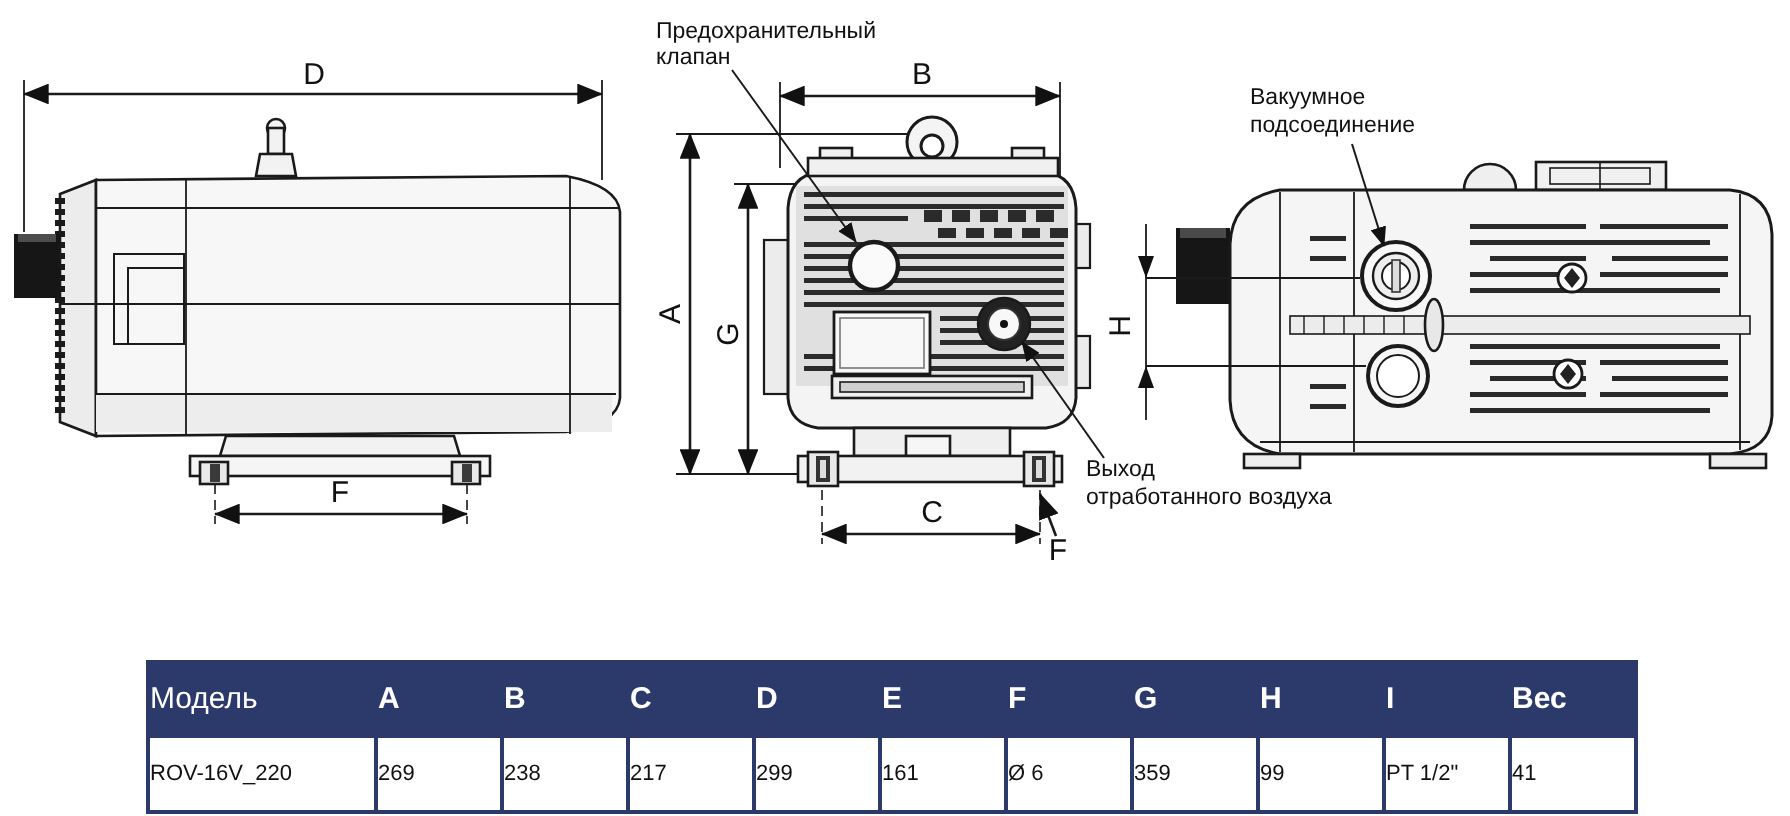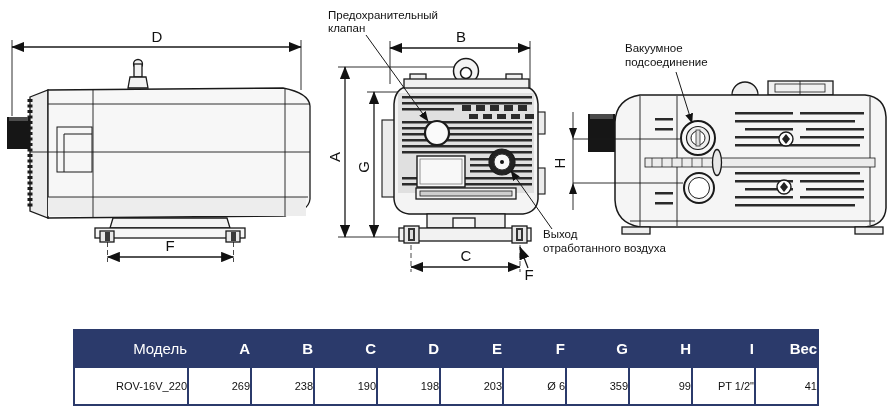--- a/index.html
+++ b/index.html
@@ -10,21 +10,21 @@
   }
   .page { position:relative; width:895px; height:408px; }
   svg text { fill:#111; }
   .dim-label { font-size:15px; }
   .ann-label { font-size:11.5px; }
   table.spec {
     border-collapse:collapse; margin:13px 0 0 73px;
     table-layout:fixed;
   }
   table.spec th, table.spec td {
-    border:2px solid var(--accent); text-align:right; vertical-align:middle;
+    border:2px solid var(--accent); text-align:left; vertical-align:middle;
     padding:0;
   }
   table.spec th {
     background:var(--accent); color:#fff; font-weight:bold;
     height:37px; font-size:15px;
   }
   table.spec th.model { font-weight:normal; width:114px; }
   table.spec th.dim { width:63px; }
   table.spec td { height:38px; font-size:11px; color:#111; background:#fff; }
 </style>
@@ -318,23 +318,23 @@
         <th class="dim">H</th>
         <th class="dim">I</th>
         <th class="dim">Вес</th>
       </tr>
     </thead>
     <tbody>
       <tr>
         <td>ROV-16V_220</td>
         <td>269</td>
         <td>238</td>
-        <td>190</td>
-        <td>198</td>
-        <td>203</td>
+        <td>217</td>
+        <td>299</td>
+        <td>161</td>
         <td>Ø 6</td>
         <td>359</td>
         <td>99</td>
         <td>PT 1/2"</td>
         <td>41</td>
       </tr>
     </tbody>
   </table>
 </div>
 

